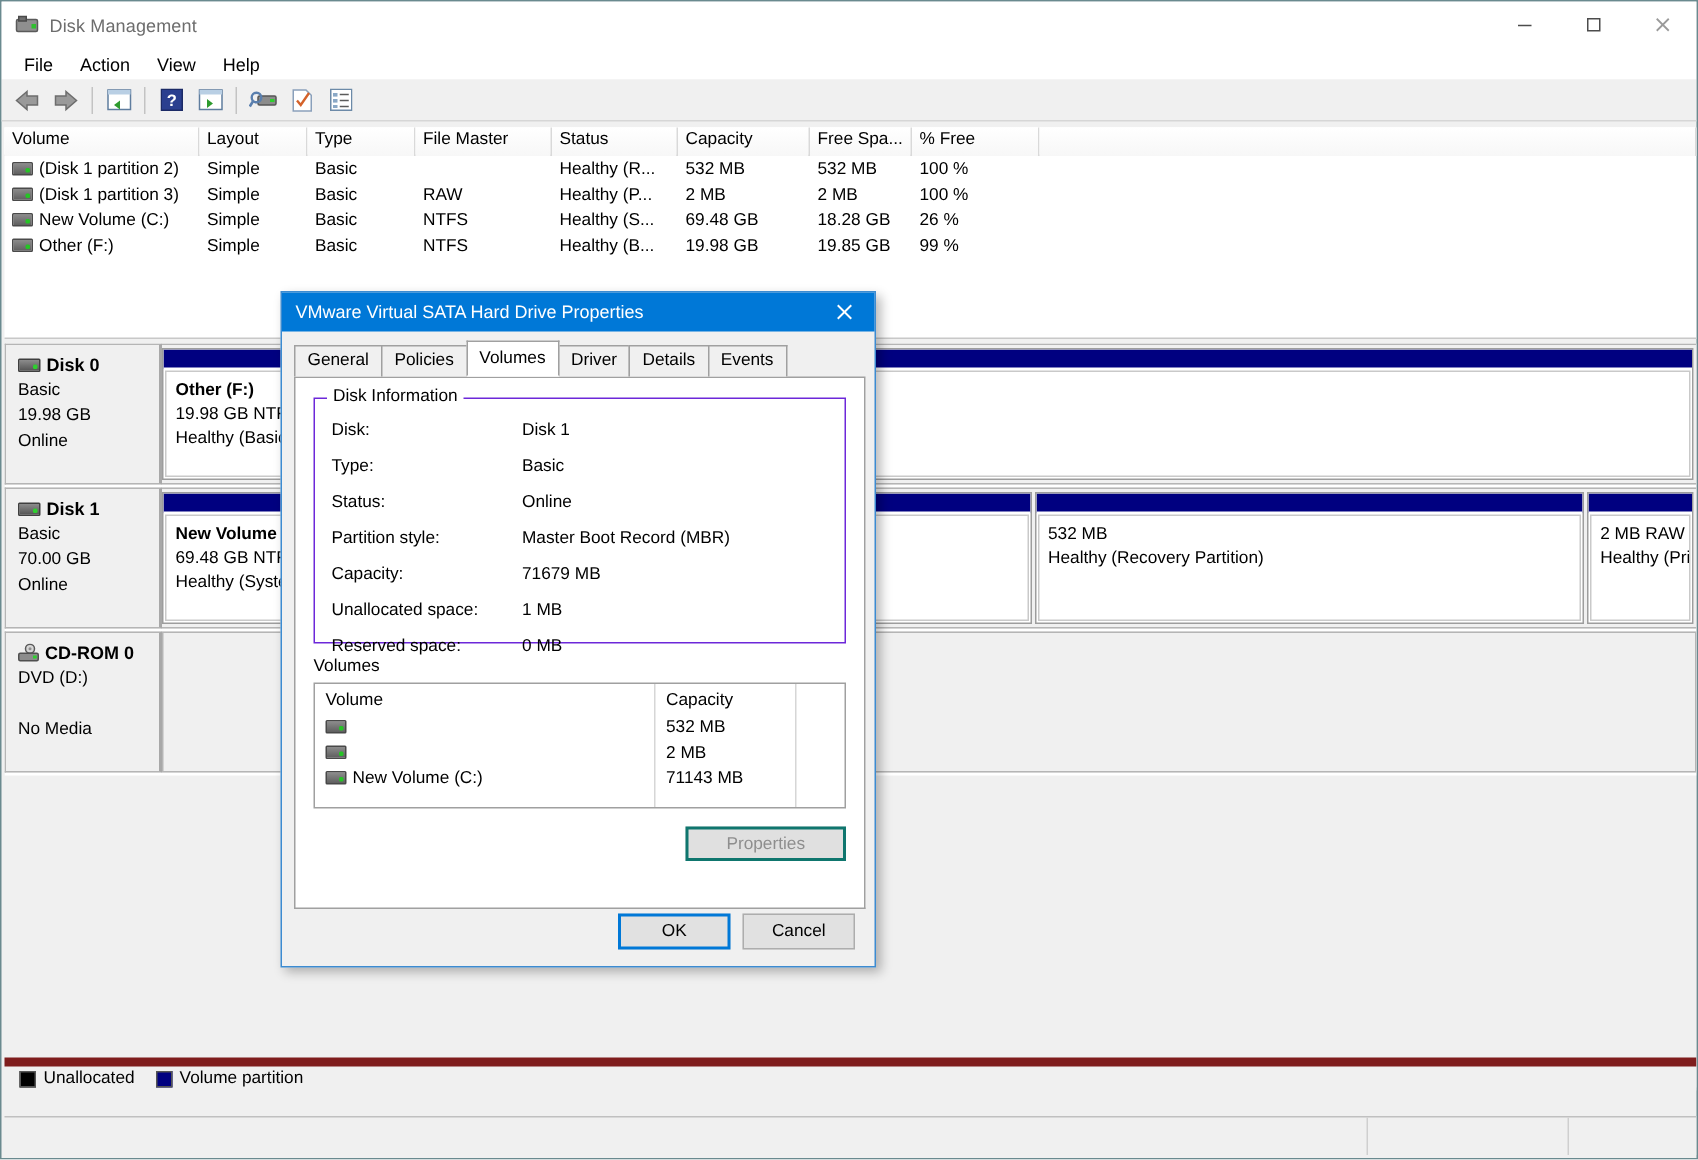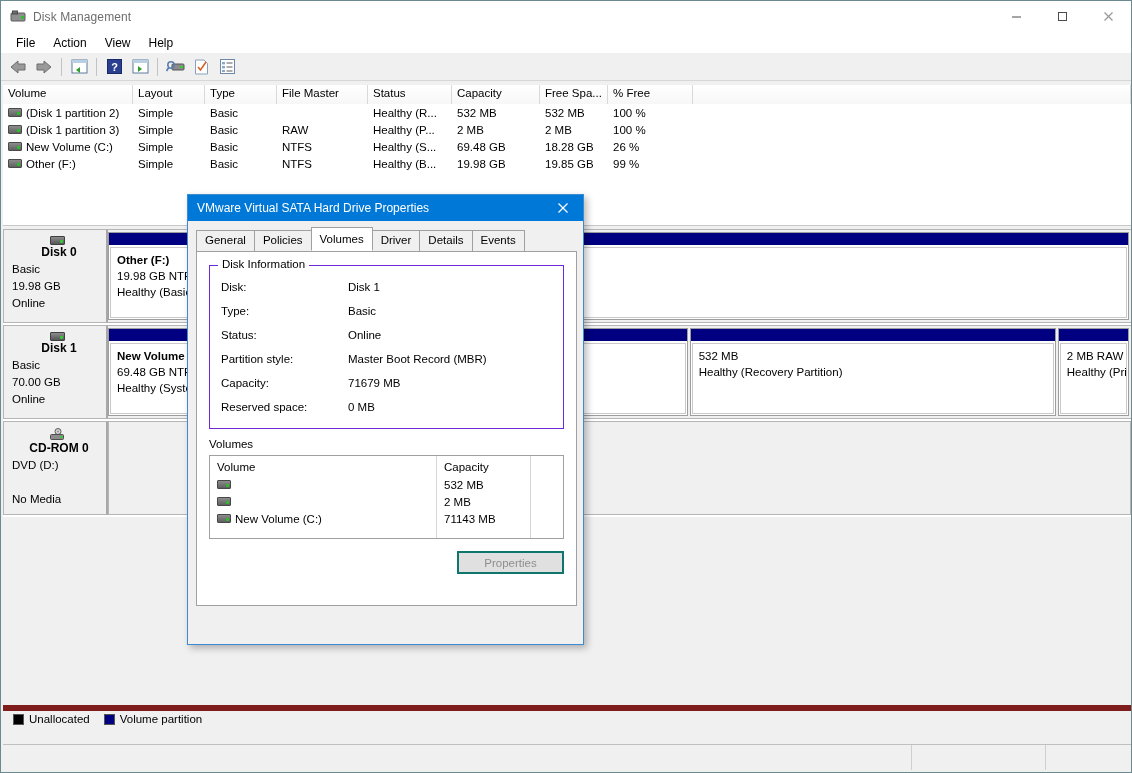--- a/index.html
+++ b/index.html
@@ -125,21 +125,21 @@
   .disk-info {
     width: 105px; flex: none;
     background: #f0f0f0;
     border: 1px solid #b5b5b5;
     border-right: 2px solid #a8a8a8;
     padding: 6px 0 0 8px;
     font-size: 11.5px; color: #000;
   }
   .disk-name {
     font-weight: bold; font-size: 12px;
-    display: flex; align-items: center; margin-bottom: 2px; flex-direction: column;
+    display: flex; align-items: center; margin-bottom: 2px;
   }
   .disk-ico {
     width: 15px; height: 9px; flex: none; margin-right: 4px;
     background: linear-gradient(#8c8c8c,#555); border: 1px solid #3f3f3f;
     border-radius: 1px; position: relative;
   }
   .disk-ico::after {
     content: ""; position: absolute; right: 1px; top: 3px;
     width: 3px; height: 3px; background: #2ecf2e; border-radius: 1px;
   }
@@ -639,20 +639,24 @@
             <span class="info-key">Status:</span>
             <span class="info-val">Online</span>
           </div>
           <div class="info-row">
             <span class="info-key">Partition style:</span>
             <span class="info-val">Master Boot Record (MBR)</span>
           </div>
           <div class="info-row">
             <span class="info-key">Capacity:</span>
             <span class="info-val">71679 MB</span>
+          </div>
+          <div class="info-row">
+            <span class="info-key">Unallocated space:</span>
+            <span class="info-val">1 MB</span>
           </div>
           <div class="info-row">
             <span class="info-key">Reserved space:</span>
             <span class="info-val">0 MB</span>
           </div>
         </div>
       </div>
 
       <span class="vol-section-label">Volumes</span>
 
@@ -678,17 +682,21 @@
           <div class="vb-item">2 MB</div>
           <div class="vb-item">71143 MB</div>
         </div>
         <div class="vb-col" style="flex:1;border-right:none"></div>
       </div>
 
       <div class="props-btn">Properties</div>
 
     </div>
 
+    <div class="dlg-buttons">
+      <div class="dlg-btn default">OK</div>
+      <div class="dlg-btn">Cancel</div>
+    </div>
   </div>
 
   <div class="highlight-box"></div>
 
 </div>
 
 </body></html>

